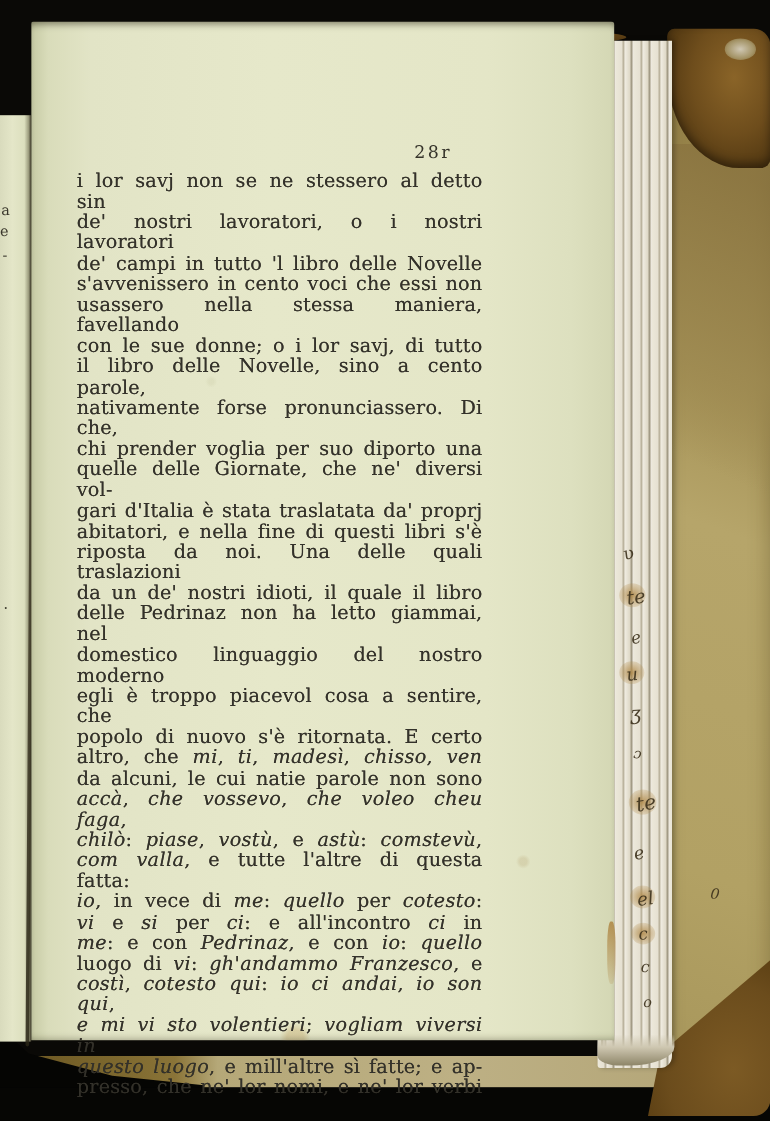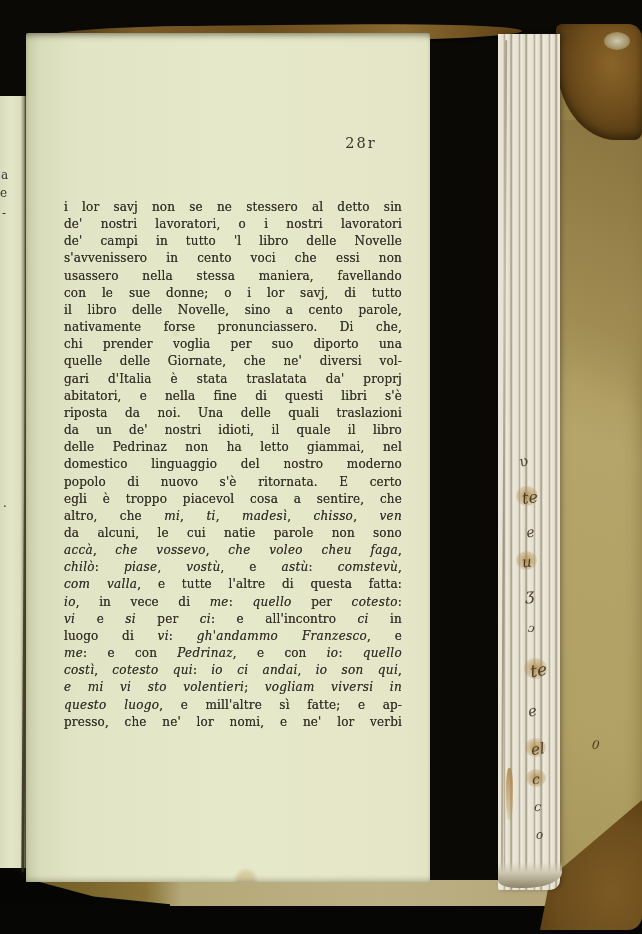--- a/index.html
+++ b/index.html
@@ -82,38 +82,37 @@
     background:linear-gradient(180deg,#a9a28a,#c4bda6 30%,#9d9680 60%,#b5ae96);
     border-radius:2px;transform:rotate(.3deg);
   }
   .stack-bottom-curve{
     position:absolute;left:498px;top:862px;width:64px;height:26px;
     background:linear-gradient(180deg,rgba(236,232,218,0) 0%,#cfc8b2 40%,#8d8568 100%);
     border-radius:0 0 60% 30%;
   }
   
   .main-page{
-    position:absolute;left:26px;top:33px;width:404px;height:849px;
+    position:absolute;left:26px;top:18px;width:486px;height:849px;
     background:
       radial-gradient(circle at 220px 847px, rgba(205,185,130,.55) 0 7px, rgba(205,185,130,0) 13px),
       radial-gradient(circle at 410px 700px, rgba(180,160,110,.25) 0 3px, rgba(180,160,110,0) 6px),
       radial-gradient(circle at 150px 300px, rgba(190,190,150,.2) 0 2px, rgba(190,190,150,0) 5px),
       linear-gradient(90deg,#c6caa4 0px,#d9dcba 14px,#e2e4c6 50px,#e6e8ca 200px,#e4e6c7 380px,#dde0bf 450px,#d4d7b4 486px);
     box-shadow:inset 0 6px 6px -4px rgba(40,36,18,.55), inset 0 -5px 6px -4px rgba(40,36,18,.35);
     border-radius:2px 3px 0 0;
   }
   .page-number{
     position:absolute;left:300px;top:102px;width:70px;
     font-size:14.5px;letter-spacing:2px;color:#35332a;text-align:center;
   }
   .page-text{
     position:absolute;left:38px;top:124px;width:338px;
-    font-size:12px;line-height:17.15px;color:#33312a;
+    font-size:16px;line-height:17.15px;color:#33312a;
     text-shadow:0 0 .5px rgba(45,42,32,.75);
-    margin-top:42px;
   }
   .page-text .line{
     text-align:justify;text-align-last:justify;white-space:normal;
     letter-spacing:.15px;word-spacing:1.5px;
   }
   .page-text i{font-style:italic;letter-spacing:.3px;}
   
   .mark{
     position:absolute;font-family:"DejaVu Serif",serif;font-style:italic;
     color:#3c311c;opacity:.9;
@@ -167,31 +166,31 @@
         <div class="line"><span>il libro delle Novelle, sino a cento parole,</span></div>
         <div class="line"><span>nativamente forse pronunciassero. Di che,</span></div>
         <div class="line"><span>chi prender voglia per suo diporto una</span></div>
         <div class="line"><span>quelle delle Giornate, che ne' diversi vol-</span></div>
         <div class="line"><span>gari d'Italia è stata traslatata da' proprj</span></div>
         <div class="line"><span>abitatori, e nella fine di questi libri s'è</span></div>
         <div class="line"><span>riposta da noi. Una delle quali traslazioni</span></div>
         <div class="line"><span>da un de' nostri idioti, il quale il libro</span></div>
         <div class="line"><span>delle Pedrinaz non ha letto giammai, nel</span></div>
         <div class="line"><span>domestico linguaggio del nostro moderno</span></div>
+        <div class="line"><span>egli è troppo piacevol cosa a sentire, che</span></div>
         <div class="line"><span>popolo di nuovo s'è ritornata. E certo</span></div>
-        <div class="line"><span>egli è troppo piacevol cosa a sentire, che</span></div>
         <div class="line"><span>altro, che </span><i>mi</i><span>, </span><i>ti</i><span>, </span><i>madesì</i><span>, </span><i>chisso</i><span>, </span><i>ven</i></div>
         <div class="line"><span>da alcuni, le cui natie parole non sono</span></div>
         <div class="line"><i>accà</i><span>, </span><i>che vossevo</i><span>, </span><i>che voleo cheu faga</i><span>,</span></div>
         <div class="line"><i>chilò</i><span>: </span><i>piase</i><span>, </span><i>vostù</i><span>, e </span><i>astù</i><span>: </span><i>comstevù</i><span>,</span></div>
         <div class="line"><i>com valla</i><span>, e tutte l'altre di questa fatta:</span></div>
         <div class="line"><i>io</i><span>, in vece di </span><i>me</i><span>: </span><i>quello</i><span> per </span><i>cotesto</i><span>:</span></div>
         <div class="line"><i>vi</i><span> e </span><i>si</i><span> per </span><i>ci</i><span>: e all'incontro </span><i>ci</i><span> in</span></div>
+        <div class="line"><i>me</i><span>: e con </span><i>Pedrinaz</i><span>, e con </span><i>io</i><span>: </span><i>quello</i></div>
         <div class="line"><span>luogo di </span><i>vi</i><span>: </span><i>gh'andammo Franzesco</i><span>, e</span></div>
-        <div class="line"><i>me</i><span>: e con </span><i>Pedrinaz</i><span>, e con </span><i>io</i><span>: </span><i>quello</i></div>
         <div class="line"><i>costì</i><span>, </span><i>cotesto qui</i><span>: </span><i>io ci andai</i><span>, </span><i>io son qui</i><span>,</span></div>
         <div class="line"><i>e mi vi sto volentieri</i><span>; </span><i>vogliam viversi in</i></div>
         <div class="line"><i>questo luogo</i><span>, e mill'altre sì fatte; e ap-</span></div>
         <div class="line"><span>presso, che ne' lor nomi, e ne' lor verbi</span></div>
       </div>
   </div>
 
   <div id="marginalia">
     <div class="smudge-streak"></div>
   <div class="mark" style="left: 519px; top: 452px; font-size: 15px; transform: rotate(-18deg);">ʋ</div>

